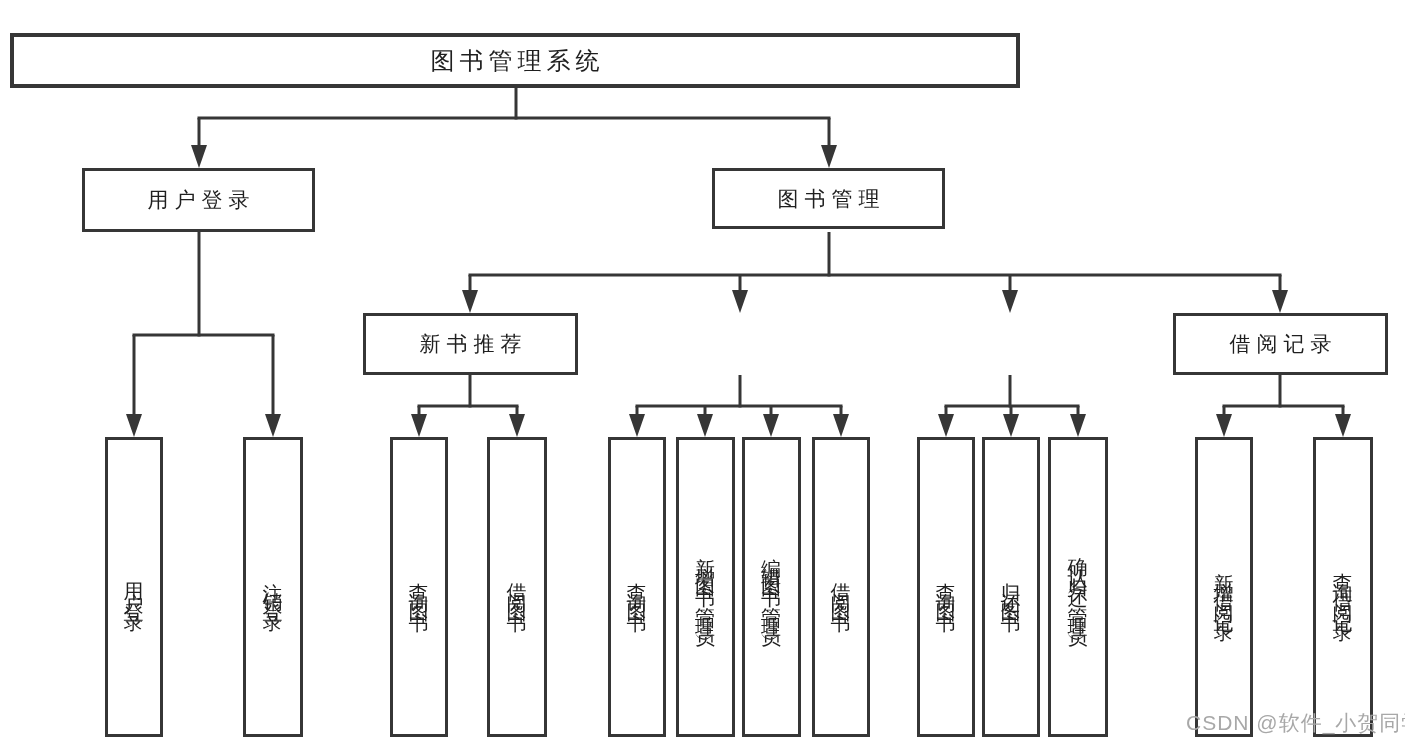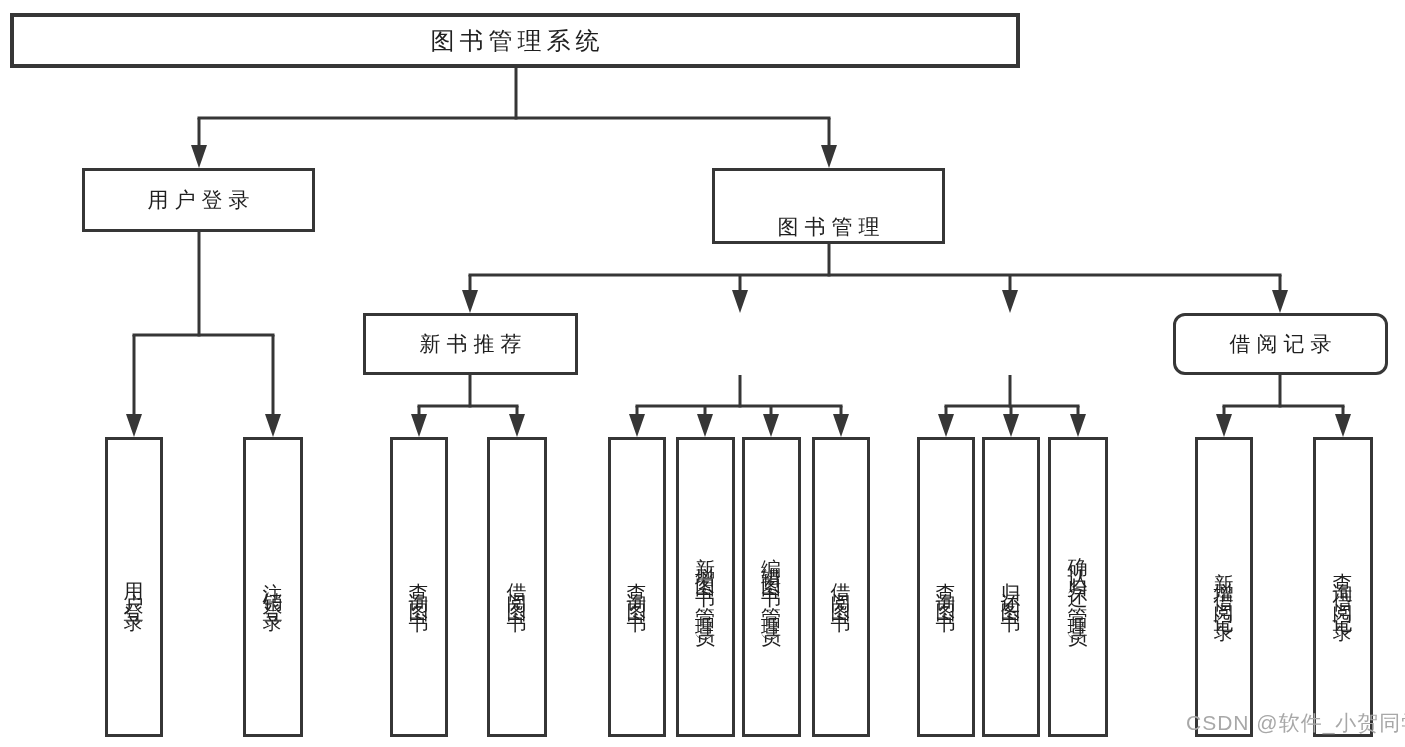--- a/index.html
+++ b/index.html
@@ -20,21 +20,21 @@
   .node {
     position: absolute;
     box-sizing: border-box;
     border: 3px solid #363636;
     background: #ffffff;
     display: flex;
     align-items: center;
     justify-content: center;
     z-index: 2;
   }
-  .node--root { border-width: 4px; }
+  .node--root { border-width: 4px; margin-top: 20px; }
   .node--root .hlabel {
     font-size: 24px;
     letter-spacing: 5px;
     padding-left: 5px;
   }
   .node--branch .hlabel {
     font-size: 21px;
     letter-spacing: 6px;
     padding-left: 6px;
   }
@@ -132,28 +132,28 @@
     </g>
   </svg>
 
   <div class="node node--root" style="left:10px; top:13px; width:1010px; height:55px;">
     <span class="hlabel">图书管理系统</span>
   </div>
 
   <div class="node node--branch" style="left:82px; top:168px; width:233px; height:64px;">
     <span class="hlabel">用户登录</span>
   </div>
-  <div class="node node--branch" style="left:712px; top:168px; width:233px; height:76px;align-items:flex-end;">
+  <div class="node node--branch" style="left:712px; top:168px; width:233px; height:61px;">
     <span class="hlabel">图书管理</span>
   </div>
 
   <div class="node node--branch" style="left:363px; top:313px; width:215px; height:62px;">
     <span class="hlabel">新书推荐</span>
   </div>
-  <div class="node node--branch" style="left:1173px; top:313px; width:215px; height:62px;border-radius:12px;">
+  <div class="node node--branch" style="left:1173px; top:313px; width:215px; height:62px;">
     <span class="hlabel">借阅记录</span>
   </div>
 
   <div class="node" style="left:105px; top:437px; width:58px; height:300px;">
     <span class="vlabel">用户登录</span>
   </div>
   <div class="node" style="left:243px; top:437px; width:60px; height:300px;">
     <span class="vlabel">注销登录</span>
   </div>
 

